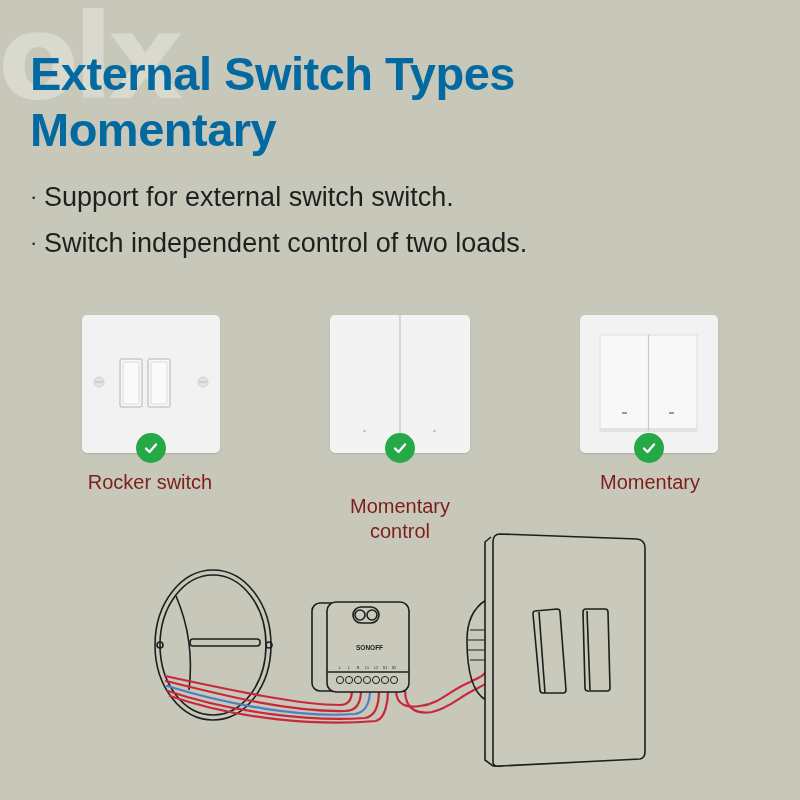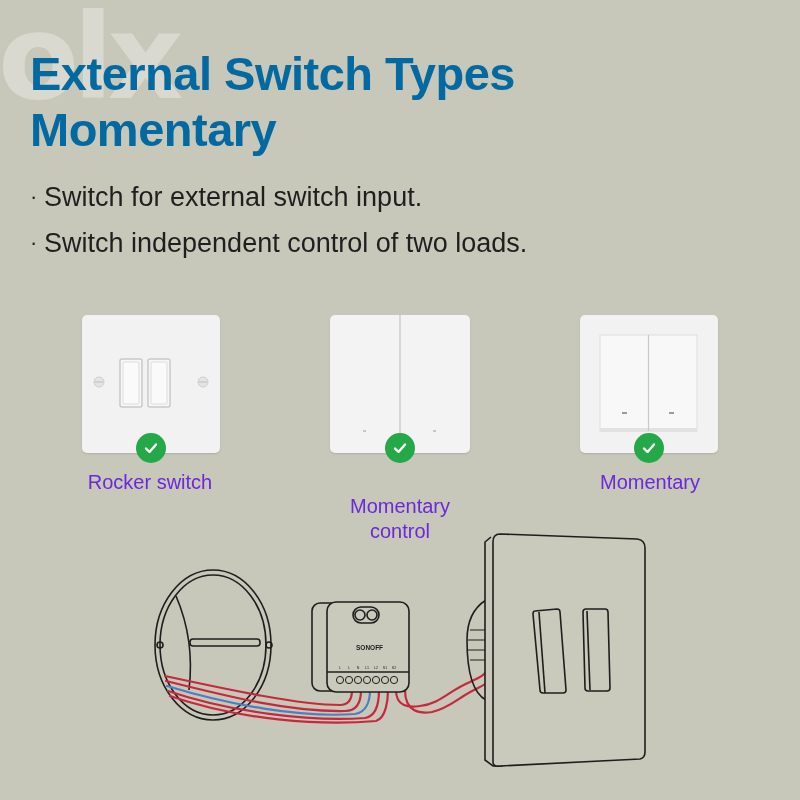--- a/index.html
+++ b/index.html
@@ -7,38 +7,38 @@
   .watermark{position:absolute;left:-2px;top:-2px;font-family:"DejaVu Sans",sans-serif;font-weight:bold;font-size:118px;letter-spacing:-6px;color:#ffffff;opacity:.32;line-height:1;}
   .title{position:absolute;left:30px;top:46px;font-size:47px;font-weight:bold;line-height:56px;letter-spacing:-.5px;color:#0369a1;margin:0;}
   .bullets{position:absolute;left:30px;top:174px;list-style:none;margin:0;padding:0;}
   .bullets li{font-size:27px;line-height:46px;color:#1f1f1f;white-space:nowrap;}
   .bullets li .dot{display:inline-block;width:14px;font-size:22px;vertical-align:2px;}
   .card{position:absolute;top:315px;width:138px;height:138px;border-radius:5px;background:#f2f2f2;box-shadow:0 1px 2px rgba(0,0,0,.12);}
   .card1{left:82px;}
   .card2{left:330px;width:140px;background:#f3f3f3;}
   .card3{left:580px;}
   .check{position:absolute;width:30px;height:30px;border-radius:50%;background:#25a847;left:50%;transform:translateX(-50%);bottom:-10px;display:flex;align-items:center;justify-content:center;}
-  .label{position:absolute;font-size:20px;line-height:25px;text-align:center;color:#6d28d9;}
+  .label{position:absolute;font-size:20px;line-height:25px;text-align:center;color:#7f1d1d;}
   .lbl1{left:60px;width:180px;top:470px;}
   .lbl2{left:310px;width:180px;top:494px;}
   .lbl3{left:560px;width:180px;top:470px;}
   svg{display:block;}
 </style>
 </head>
 <body>
 
 <div class="watermark">olx</div>
 
 <h1 class="title">
   <span>External Switch Types</span><br>
   <span>Momentary</span>
 </h1>
 
 <ul class="bullets">
-  <li><span class="dot">·</span><span>Switch for external switch input.</span></li>
+  <li><span class="dot">·</span><span>Support for external switch switch.</span></li>
   <li><span class="dot">·</span><span>Switch independent control of two loads.</span></li>
 </ul>
 
 <div class="card card1">
   <svg width="138" height="138" viewBox="0 0 138 138">
     <circle cx="17" cy="67" r="5" fill="#e4e4e4" stroke="#cfcfcf"></circle>
     <line x1="13" y1="67" x2="21" y2="67" stroke="#bdbdbd" stroke-width="1"></line>
     <circle cx="121" cy="67" r="5" fill="#e4e4e4" stroke="#cfcfcf"></circle>
     <line x1="117" y1="67" x2="125" y2="67" stroke="#bdbdbd" stroke-width="1"></line>
     <rect x="38" y="44" width="22" height="48" rx="2" fill="#f7f7f7" stroke="#c9c9c9" stroke-width="1.5"></rect>

